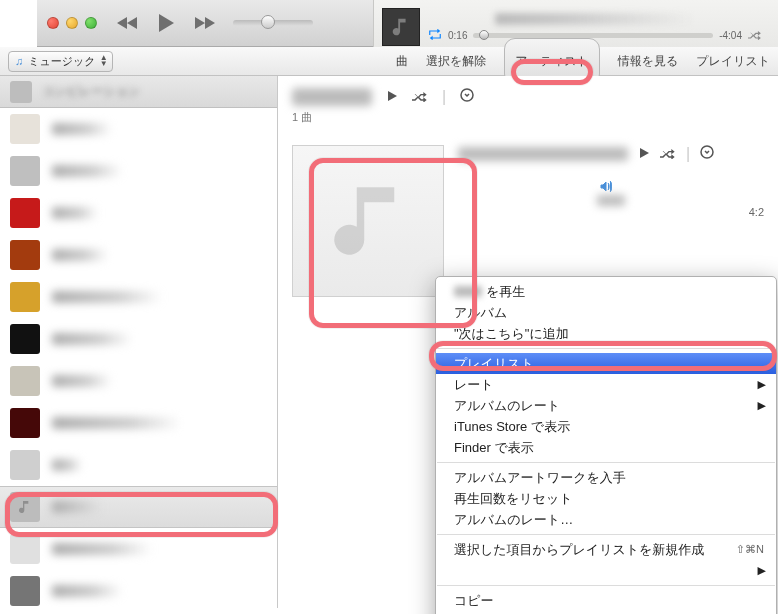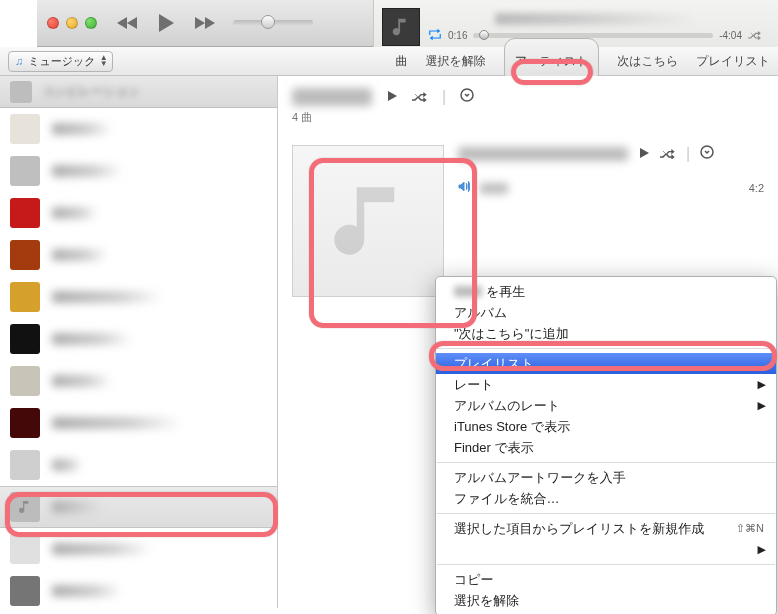--- a/index.html
+++ b/index.html
@@ -53,21 +53,21 @@
 .artist-name{filter:blur(4px);color:#555;font-size:18px;font-weight:bold;width:80px;height:18px;background:#bbb;border-radius:4px;}
 .ctrl-ico{color:#555;}
 .count{font-size:11px;color:#777;margin-top:4px;}
 
 .album-row{display:flex;margin-top:20px;gap:14px;}
 .album-art{width:152px;height:152px;background:linear-gradient(#f6f6f6,#eaeaea);border:1px solid #d0d0d0;display:flex;align-items:center;justify-content:center;}
 .album-art svg{opacity:.35;}
 .album-right{flex:1;}
 .album-title-row{display:flex;align-items:center;gap:10px;}
 .album-title{filter:blur(4px);height:14px;width:170px;background:#bbb;border-radius:3px;}
-.track-row{display:flex;align-items:center;margin-top:18px;font-size:12px;color:#333;}
+.track-row{display:flex;align-items:center;margin-top:18px;font-size:12px;color:#333;flex-direction:column;}
 .spk{color:#4a90d9;margin-right:10px;}
 .track-name{filter:blur(4px);width:28px;height:11px;background:#bbb;border-radius:2px;}
 .track-dur{margin-left:auto;color:#666;font-size:11px;}
 
 
 .ctx{position:absolute;left:435px;top:276px;width:342px;background:#fff;border:1px solid #b0b0b0;border-radius:5px;box-shadow:0 6px 24px rgba(0,0,0,.35);font-size:13px;color:#222;padding:4px 0;}
 .ctx-item{height:21px;display:flex;align-items:center;padding:0 18px;white-space:nowrap;position:relative;}
 .ctx-item.sel{background:linear-gradient(#5e8ef7,#2a5fe0);color:#fff;}
 .ctx-item .sub{position:absolute;right:10px;color:inherit;font-size:11px;}
 .ctx-item .sc{position:absolute;right:12px;color:#666;font-size:11px;}
@@ -144,21 +144,21 @@
 <div class="secbar">
   <div class="libbtn">
     <span class="note">♫</span>
     <span>ミュージック</span>
     <span class="arrows">▲<br>▼</span>
   </div>
   <div class="views">
     <span>曲</span>
     <span>選択を解除</span>
     <span class="pill">アーティスト</span>
-    <span>次はこちら</span>
+    <span>情報を見る</span>
     <span>プレイリスト</span>
   </div>
 </div>
 
 <div class="split">
   <div class="sidebar">
     <div class="side-hdr">
       <div class="side-hdr-thumb"></div>
         <div class="side-hdr-text">コンピレーション</div>
     </div>
@@ -226,21 +226,21 @@
           </svg></span>
       <span class="ctrl-ico"><svg width="16" height="12" viewBox="0 0 24 18">
             <path fill="#555" d="M17 3l5 4-5 4V8h-3l-3 3 3 3h3v-3l5 4-5 4v-3h-4l-4-4-4 4H0v-2h4l4-4-4-4H0V6h5l4 4 4-4h4V3z"></path>
           </svg></span>
       <span style="color:#ccc;">|</span>
       <span class="ctrl-ico"><svg width="14" height="14" viewBox="0 0 14 14">
             <circle cx="7" cy="7" r="6" fill="none" stroke="#555" stroke-width="1.5"></circle>
             <path d="M5 6l2 2 2-2" stroke="#555" stroke-width="1.5" fill="none"></path>
           </svg></span>
     </div>
-    <div class="count">4 曲</div>
+    <div class="count">1 曲</div>
 
     <div class="album-row">
       <div class="album-art">
         <svg width="90" height="90" viewBox="0 0 24 24">
             <path fill="#9a9a9a" d="M9 3v10.55A4 4 0 1 0 11 17V7h8V3H9z"></path>
           </svg>
       </div>
       <div class="album-right">
         <div class="album-title-row">
           <div class="album-title"></div>
@@ -282,21 +282,22 @@
       <span class="sub">▶</span>
     </div>
   <div class="ctx-item">
       <span>アルバムのレート</span>
       <span class="sub">▶</span>
     </div>
   <div class="ctx-item">iTunes Store で表示</div>
   <div class="ctx-item">Finder で表示</div>
   <div class="ctx-sep"></div>
   <div class="ctx-item">アルバムアートワークを入手</div>
-  <div class="ctx-item">ファイルを統合…</div>
+  <div class="ctx-item">再生回数をリセット</div>
+  <div class="ctx-item">アルバムのレート…</div>
   <div class="ctx-sep"></div>
   <div class="ctx-item">
       <span>選択した項目からプレイリストを新規作成</span>
       <span class="sc">⇧⌘N</span>
     </div>
   <div class="ctx-item">
       <span class="sub">▶</span>
     </div>
   <div class="ctx-sep"></div>
   <div class="ctx-item">コピー</div>

